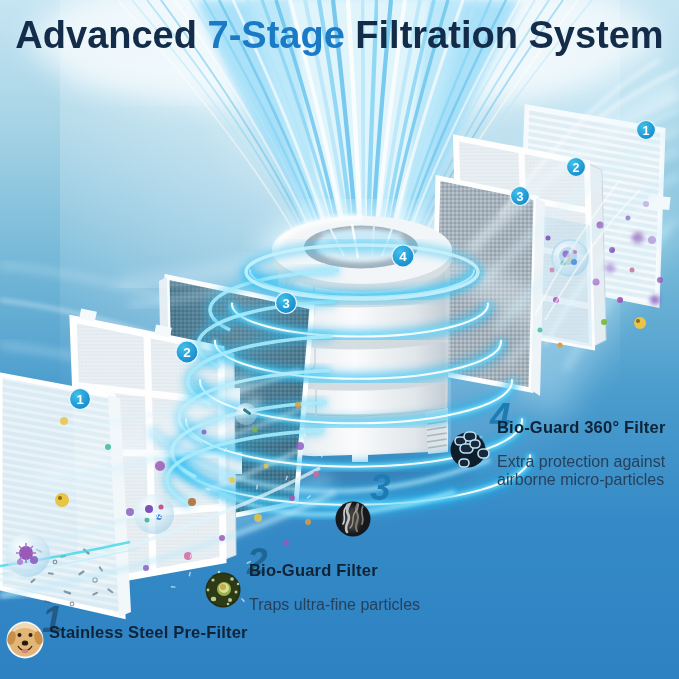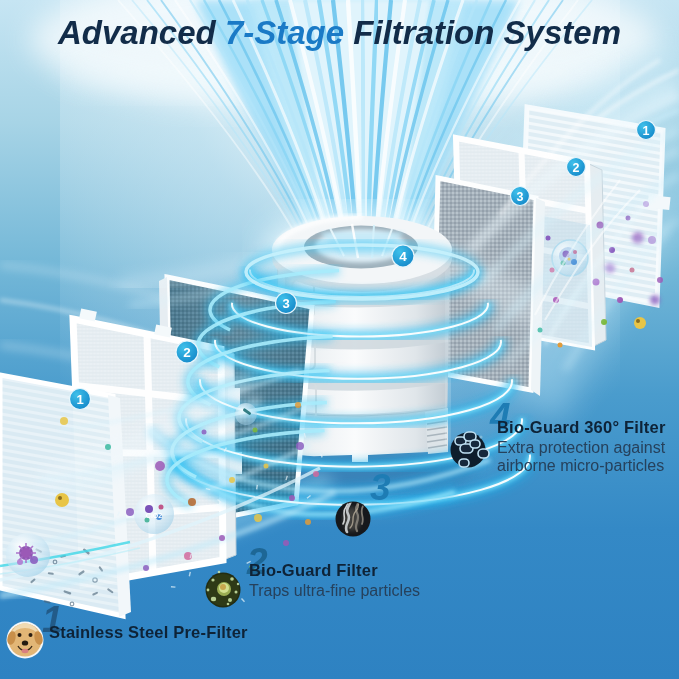--- a/index.html
+++ b/index.html
@@ -2,21 +2,21 @@
 <html><head>
 <meta charset="utf-8">
 <style>
   html,body{margin:0;padding:0;}
   body{width:679px;height:679px;overflow:hidden;font-family:"Liberation Sans",sans-serif;}
   #stage{position:relative;width:679px;height:679px;}
   svg{display:block;}
   .num{position:absolute;font-style:italic;font-weight:bold;font-size:37px;color:#1e7cb4;}
   .ct{position:absolute;}
   .ct .t{font-weight:bold;font-size:16.5px;color:#0e2337;letter-spacing:0.2px;}
-  .ct .d{font-size:16px;color:#26415c;line-height:18px;margin-top:2px;}
+  .ct .d{font-size:16px;color:#26415c;line-height:18px;margin-top:16px;}
 </style>
 </head>
 <body>
 <div id="stage">
 <svg width="679" height="679" viewBox="0 0 679 679" xmlns="http://www.w3.org/2000/svg">
 <defs>
   <linearGradient id="bg" x1="0" y1="0" x2="0" y2="1">
     <stop offset="0" stop-color="#c6e5f3"></stop>
     <stop offset="0.18" stop-color="#a7d4e6"></stop>
     <stop offset="0.38" stop-color="#76b9d8"></stop>
@@ -556,21 +556,21 @@
     <circle cx="19.5" cy="635" r="2" fill="#2a1d12"></circle>
     <circle cx="30.5" cy="635" r="2" fill="#2a1d12"></circle>
     <ellipse cx="25" cy="643" rx="3.2" ry="2.6" fill="#241a10"></ellipse>
     <path d="M18 646 Q21 651 25 650 Q29 651 32 646" stroke="#3a2a18" stroke-width="1.4" fill="none"></path>
     <ellipse cx="25" cy="651" rx="3.4" ry="2.2" fill="#d87f7f"></ellipse>
   </g>
 </g>
 </svg>
 
 <div style="position:absolute;left:0;top:14px;width:679px;text-align:center;">
-  <div style="font-size:33px;font-weight:bold;font-style:italic;color:#122c49;">Advanced <span style="color:#1a7ac6;">7-Stage</span> Filtration System</div>
+  <div style="font-size:38px;font-weight:bold;color:#122c49;">Advanced <span style="color:#1a7ac6;">7-Stage</span> Filtration System</div>
 </div>
 
 <div class="num" style="left:490px;top:396px;">4</div>
 <div class="ct" style="left:497px;top:418px;">
   <div class="t">Bio-Guard 360° Filter</div>
   <div class="d">Extra protection against<br>airborne micro-particles</div>
 </div>
 
 <div class="num" style="left:370px;top:467px;">3</div>
 

